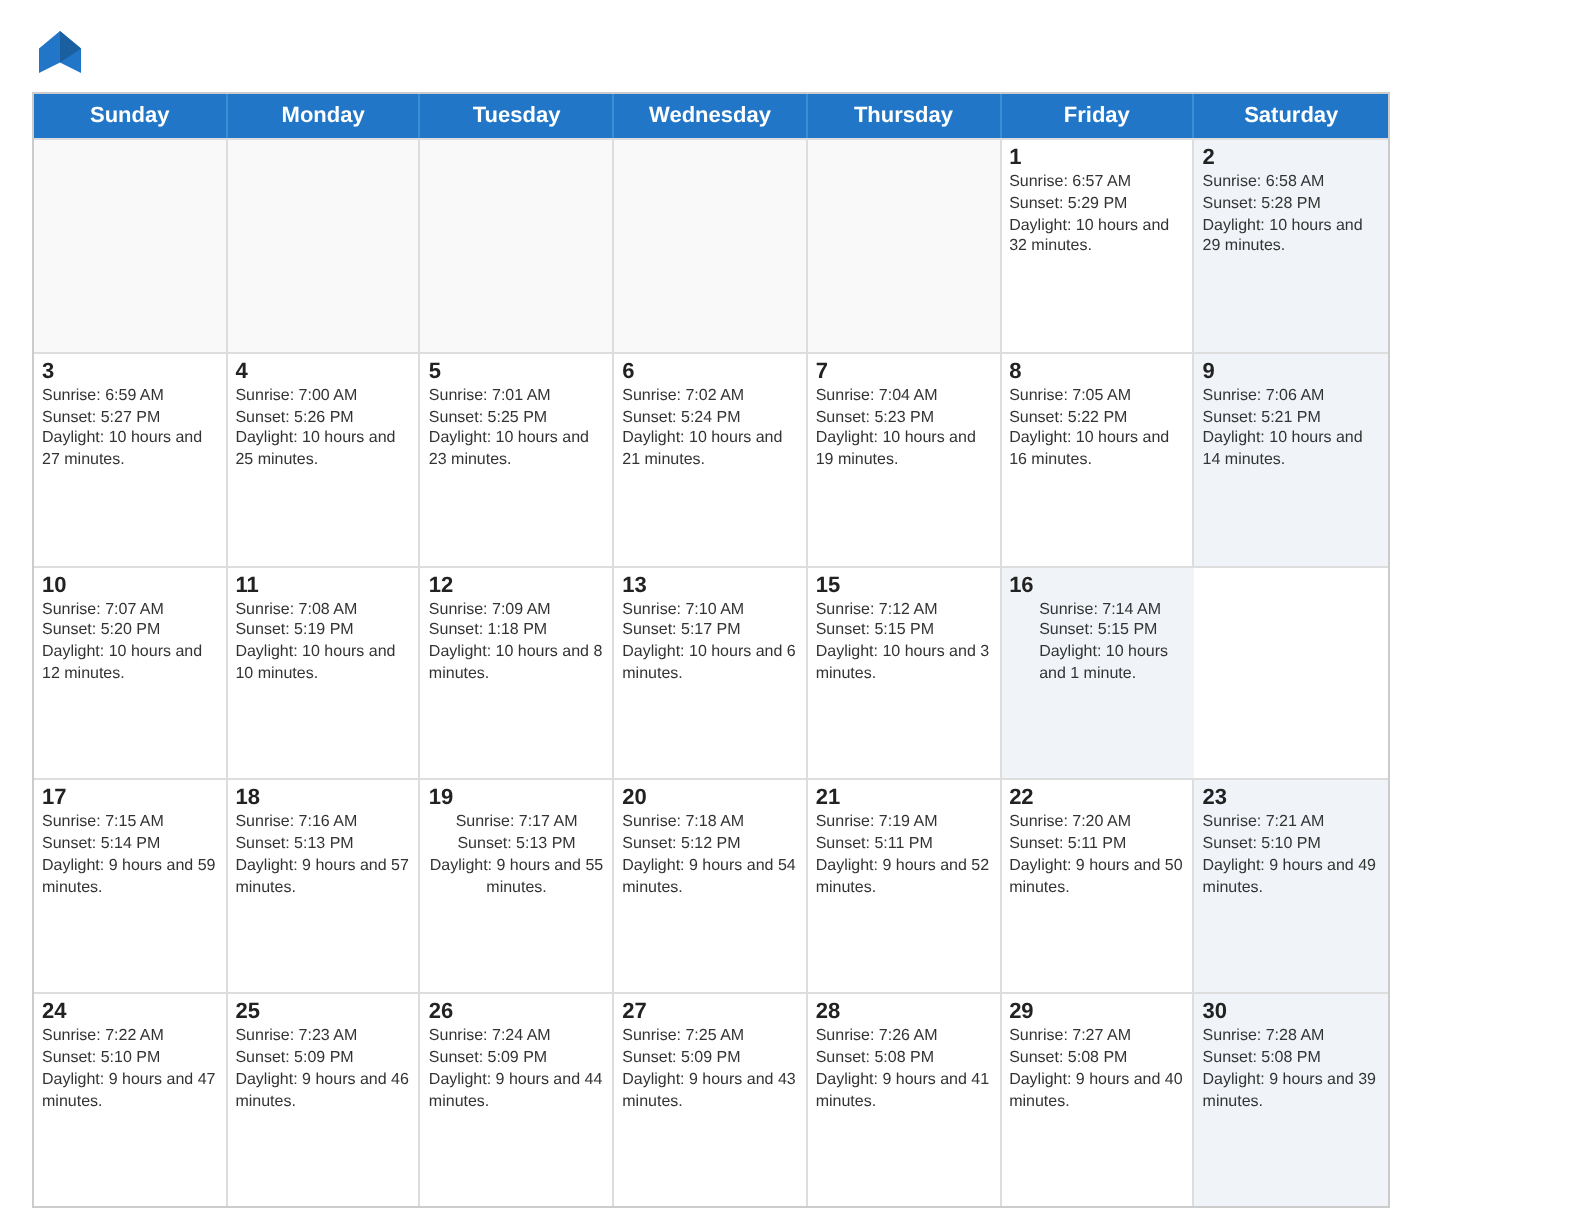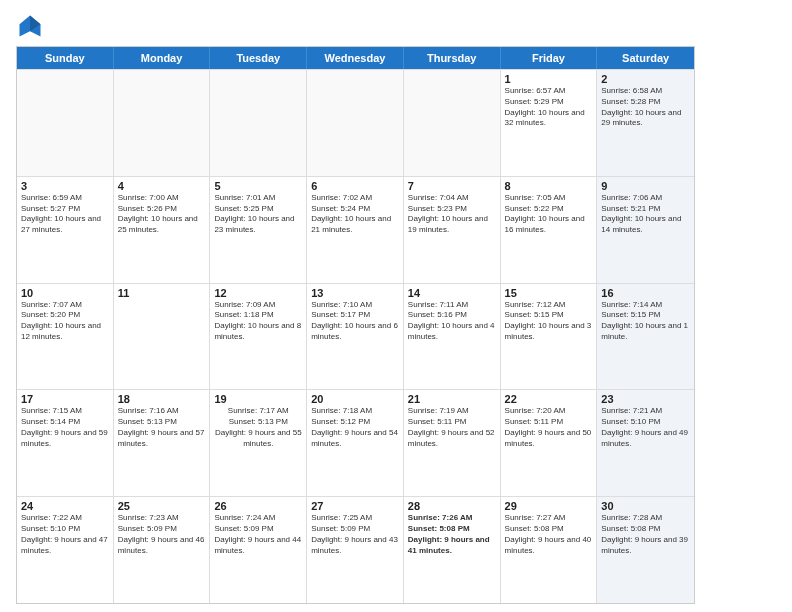--- a/index.html
+++ b/index.html
@@ -212,48 +212,45 @@
         </div>
         <div class="cal-row">
           <div class="cal-cell">
             <div class="day-num">10</div>
             <div class="cell-text" style="white-space: pre-line;">Sunrise: 7:07 AM
 Sunset: 5:20 PM
 Daylight: 10 hours and 12 minutes.</div>
           </div>
           <div class="cal-cell">
             <div class="day-num">11</div>
+            <div class="cell-text" style="white-space: pre-line;">Sunrise: 7:08 AM
+Sunset: 5:19 PM
+Daylight: 10 hours and 10 minutes.</div>
           </div>
           <div class="cal-cell">
             <div class="day-num">12</div>
             <div class="cell-text" style="white-space: pre-line;">Sunrise: 7:09 AM
 Sunset: 1:18 PM
 Daylight: 10 hours and 8 minutes.</div>
           </div>
           <div class="cal-cell">
             <div class="day-num">13</div>
             <div class="cell-text" style="white-space: pre-line;">Sunrise: 7:10 AM
 Sunset: 5:17 PM
 Daylight: 10 hours and 6 minutes.</div>
           </div>
           <div class="cal-cell">
-            <div class="day-num">14</div>
-            <div class="cell-text" style="white-space: pre-line;">Sunrise: 7:11 AM
-Sunset: 5:16 PM
-Daylight: 10 hours and 4 minutes.</div>
-          </div>
-          <div class="cal-cell">
             <div class="day-num">15</div>
             <div class="cell-text" style="white-space: pre-line;">Sunrise: 7:12 AM
 Sunset: 5:15 PM
 Daylight: 10 hours and 3 minutes.</div>
           </div>
           <div class="cal-cell shaded">
             <div class="day-num">16</div>
-            <div class="cell-text" style="white-space: pre-line;">Sunrise: 7:14 AM
+            <div class="cell-text" style="white-space: pre-line; margin-left: 15px;">Sunrise: 7:14 AM
 Sunset: 5:15 PM
 Daylight: 10 hours and 1 minute.</div>
           </div>
         </div>
         <div class="cal-row">
           <div class="cal-cell">
             <div class="day-num">17</div>
             <div class="cell-text" style="white-space: pre-line;">Sunrise: 7:15 AM
 Sunset: 5:14 PM
 Daylight: 9 hours and 59 minutes.</div>
@@ -315,21 +312,21 @@
 Daylight: 9 hours and 44 minutes.</div>
           </div>
           <div class="cal-cell">
             <div class="day-num">27</div>
             <div class="cell-text" style="white-space: pre-line;">Sunrise: 7:25 AM
 Sunset: 5:09 PM
 Daylight: 9 hours and 43 minutes.</div>
           </div>
           <div class="cal-cell">
             <div class="day-num">28</div>
-            <div class="cell-text" style="white-space: pre-line; font-weight: bold;">Sunrise: 7:26 AM
+            <div class="cell-text" style="white-space: pre-line;">Sunrise: 7:26 AM
 Sunset: 5:08 PM
 Daylight: 9 hours and 41 minutes.</div>
           </div>
           <div class="cal-cell">
             <div class="day-num">29</div>
             <div class="cell-text" style="white-space: pre-line;">Sunrise: 7:27 AM
 Sunset: 5:08 PM
 Daylight: 9 hours and 40 minutes.</div>
           </div>
           <div class="cal-cell shaded">

